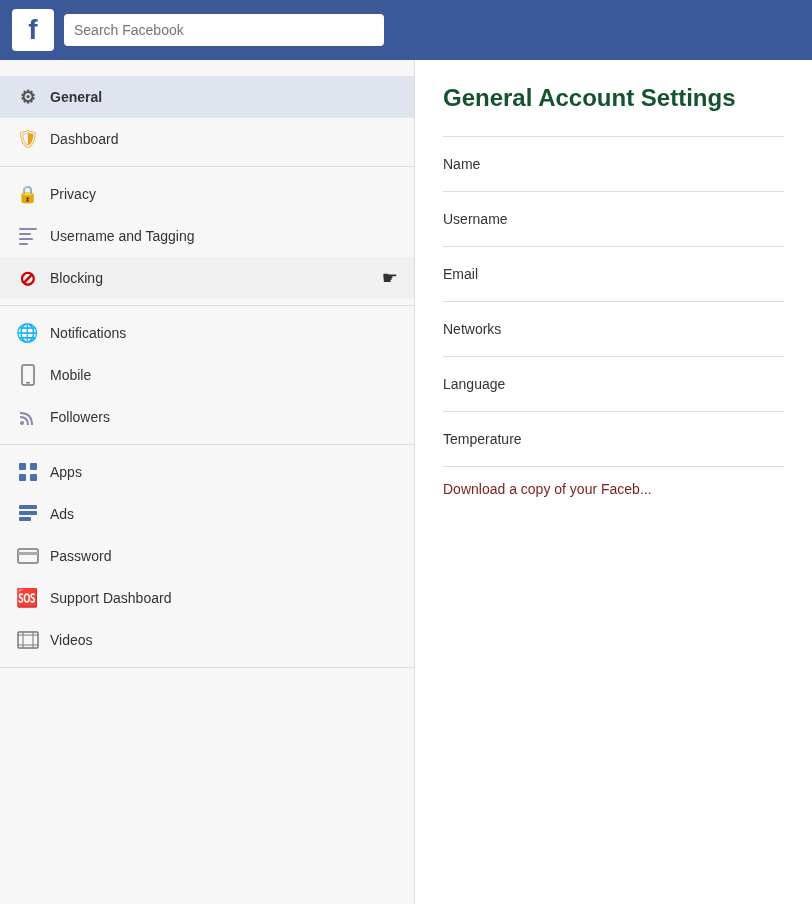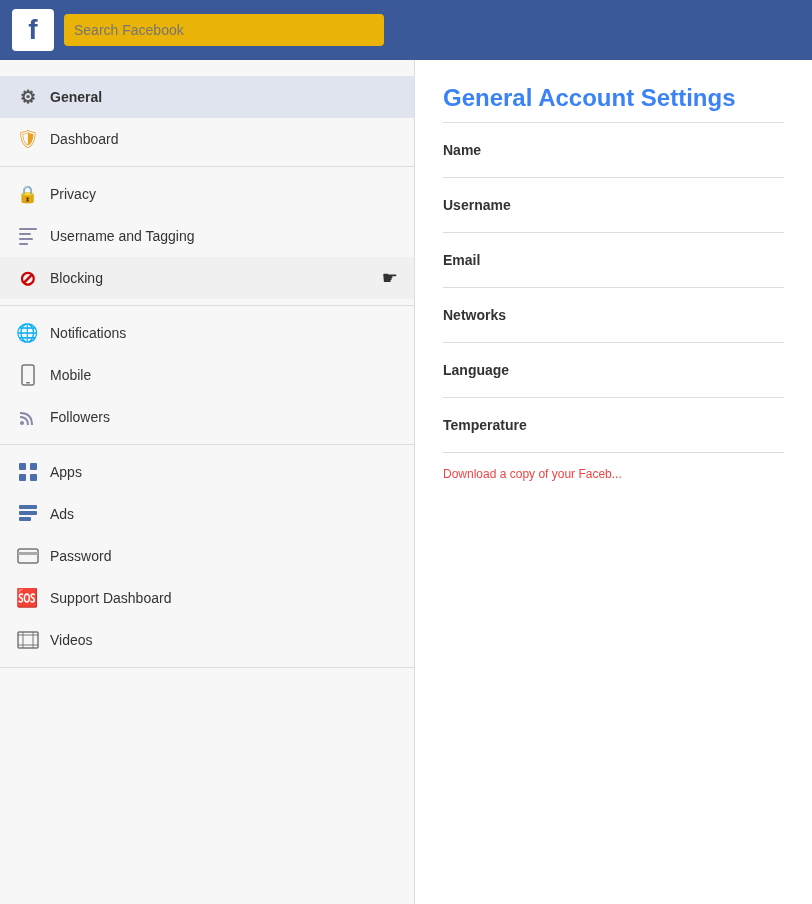--- a/index.html
+++ b/index.html
@@ -21,21 +21,21 @@
       border-radius: 4px;
       display: flex;
       align-items: center;
       justify-content: center;
       font-size: 28px;
       font-weight: bold;
       color: #3b5998;
       flex-shrink: 0;
     }
     .search-bar {
-      background: #eab308;
+      background: #ffffff;
       border-radius: 4px;
       height: 32px;
       width: 320px;
       display: flex;
       align-items: center;
       padding: 0 10px;
       color: #aaa;
       font-size: 14px;
     }
     .search-input {
@@ -92,38 +92,38 @@
 
     
     .content {
       flex: 1;
       padding: 24px 28px;
       background: #fff;
     }
     .content-title {
       font-size: 24px;
       font-weight: bold;
-      color: #3b82f6;
-      margin-bottom: 10px;
+      color: #14532d;
+      margin-bottom: 24px;
     }
     .settings-list {
       border-top: 1px solid #ddd;
     }
     .settings-row {
       border-bottom: 1px solid #ddd;
       padding: 18px 0;
     }
     .settings-row-label {
       font-size: 14px;
-      font-weight: bold;
+      font-weight: normal;
       color: #333;
     }
     .download-link {
-      color: #ef4444;
-      font-size: 12px;
+      color: #7f1d1d;
+      font-size: 14px;
       padding: 14px 0;
       display: block;
       cursor: pointer;
     }
   </style>
 </head>
 <body>
 
 <div class="header">
   <div class="fb-logo">

